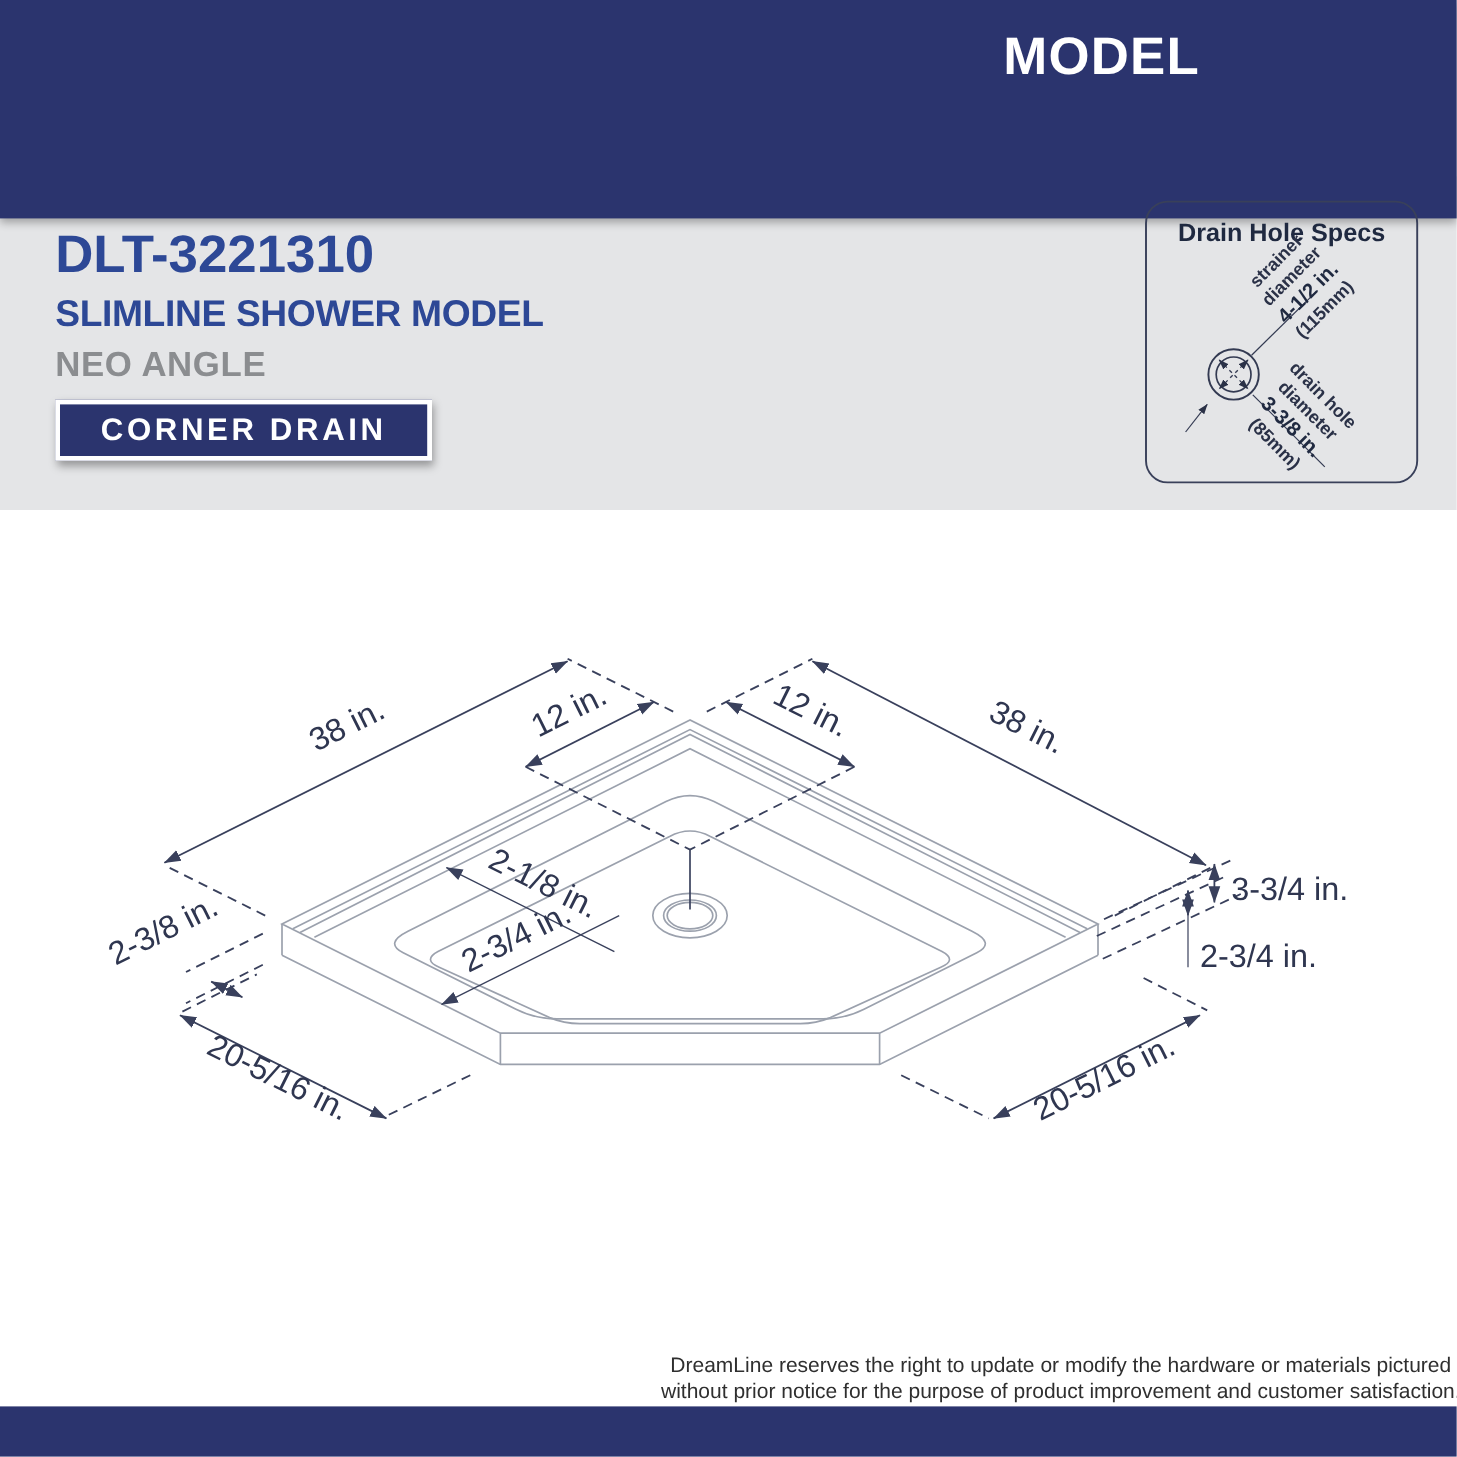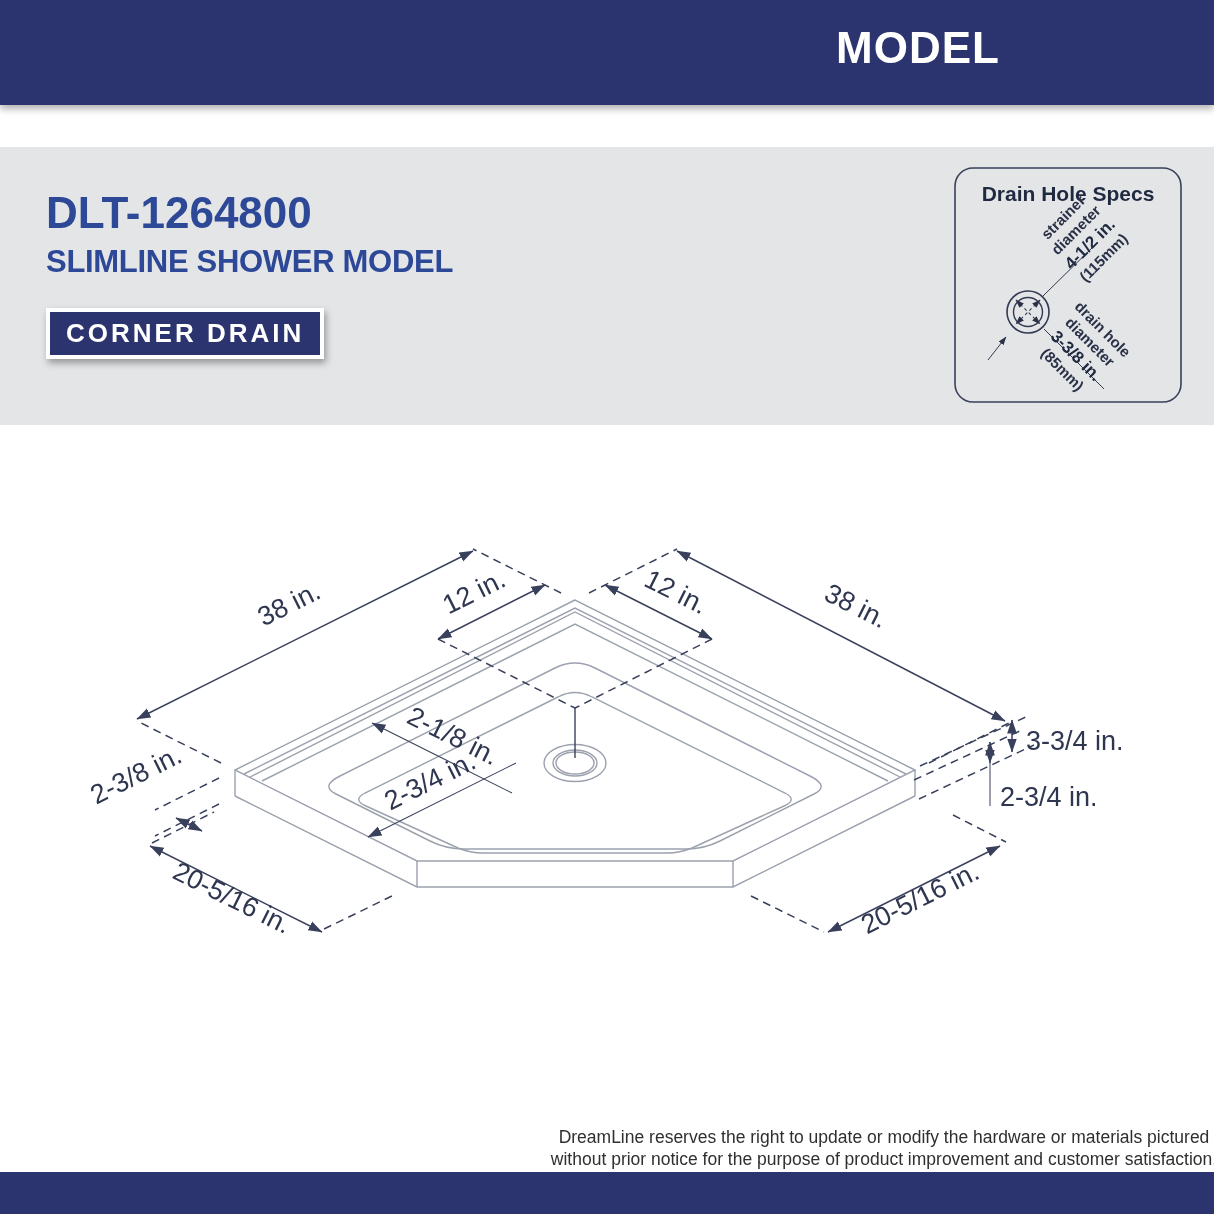--- a/index.html
+++ b/index.html
@@ -1,38 +1,38 @@
 <!DOCTYPE html>
 <html><head>
 <meta charset="utf-8">
 <style>
   html,body{margin:0;padding:0;}
   body{
     width:1214px;height:1214px;position:relative;background:#ffffff;
     font-family:"Liberation Sans",sans-serif;overflow:hidden;
   }
   .header{
-    position:absolute;left:0;top:0;width:1214px;height:105px;
+    position:absolute;left:0;top:0;width:1214px;height:182px;
     background:#2b346e;box-shadow:0 4px 7px rgba(0,0,0,.3);z-index:2;
   }
   .header-title{
     position:absolute;left:836px;top:24px;color:#ffffff;
     font-size:44px;font-weight:700;letter-spacing:1px;line-height:1.08;
   }
   .gray-panel{
     position:absolute;left:0;top:147px;width:1214px;height:278px;
     background:#e4e5e7;z-index:1;
   }
   .product-block{position:absolute;left:46px;top:188px;z-index:3;}
   .product-model{color:#2d4896;font-size:44px;font-weight:700;letter-spacing:0;}
   .product-name{color:#2d4896;font-size:31px;font-weight:700;letter-spacing:-.3px;margin-top:6px;}
   .product-style{color:#8b8d90;font-size:29px;font-weight:700;letter-spacing:.5px;margin-top:8px;}
   .badge{
-    display:inline-block;margin-top:28px;background:#2b346e;border:4px solid #ffffff;
-    box-shadow:2px 4px 7px rgba(0,0,0,.35);padding:6px 16px;
+    display:inline-block;margin-top:12px;background:#2b346e;border:4px solid #ffffff;
+    box-shadow:2px 4px 7px rgba(0,0,0,.35);padding:6px 34px;
   }
   .badge span{color:#ffffff;font-size:26px;font-weight:700;letter-spacing:3px;}
   .diagram-svg{position:absolute;left:0;top:0;z-index:5;}
   .footer-text{
     position:absolute;left:548px;top:1126px;width:672px;text-align:center;
     color:#2f2f2f;font-size:17.5px;line-height:1.28;z-index:3;
   }
   .bottom-bar{
     position:absolute;left:0;top:1172px;width:1214px;height:42px;background:#2b346e;z-index:3;
   }
@@ -47,22 +47,23 @@
 
 <div class="header">
   <div class="header-title">
     <div>MODEL</div>
   </div>
 </div>
 
 <div class="gray-panel"></div>
 
 <div class="product-block">
-  <div class="product-model">DLT-1264800</div>
+  <div class="product-model">DLT-3221310</div>
   <div class="product-name">SLIMLINE SHOWER MODEL</div>
+  <div class="product-style">NEO ANGLE</div>
   <div class="badge">
     <span>CORNER DRAIN</span>
   </div>
 </div>
 
 <svg class="diagram-svg" width="1214" height="1214" viewBox="0 0 1214 1214">
   <defs>
     <marker id="ah" markerUnits="userSpaceOnUse" markerWidth="15" markerHeight="12" refX="13.5" refY="5.5" orient="auto-start-reverse">
       <path d="M0,0.6 L14,5.5 L0,10.4 Z" fill="#39405c"></path>
     </marker>

